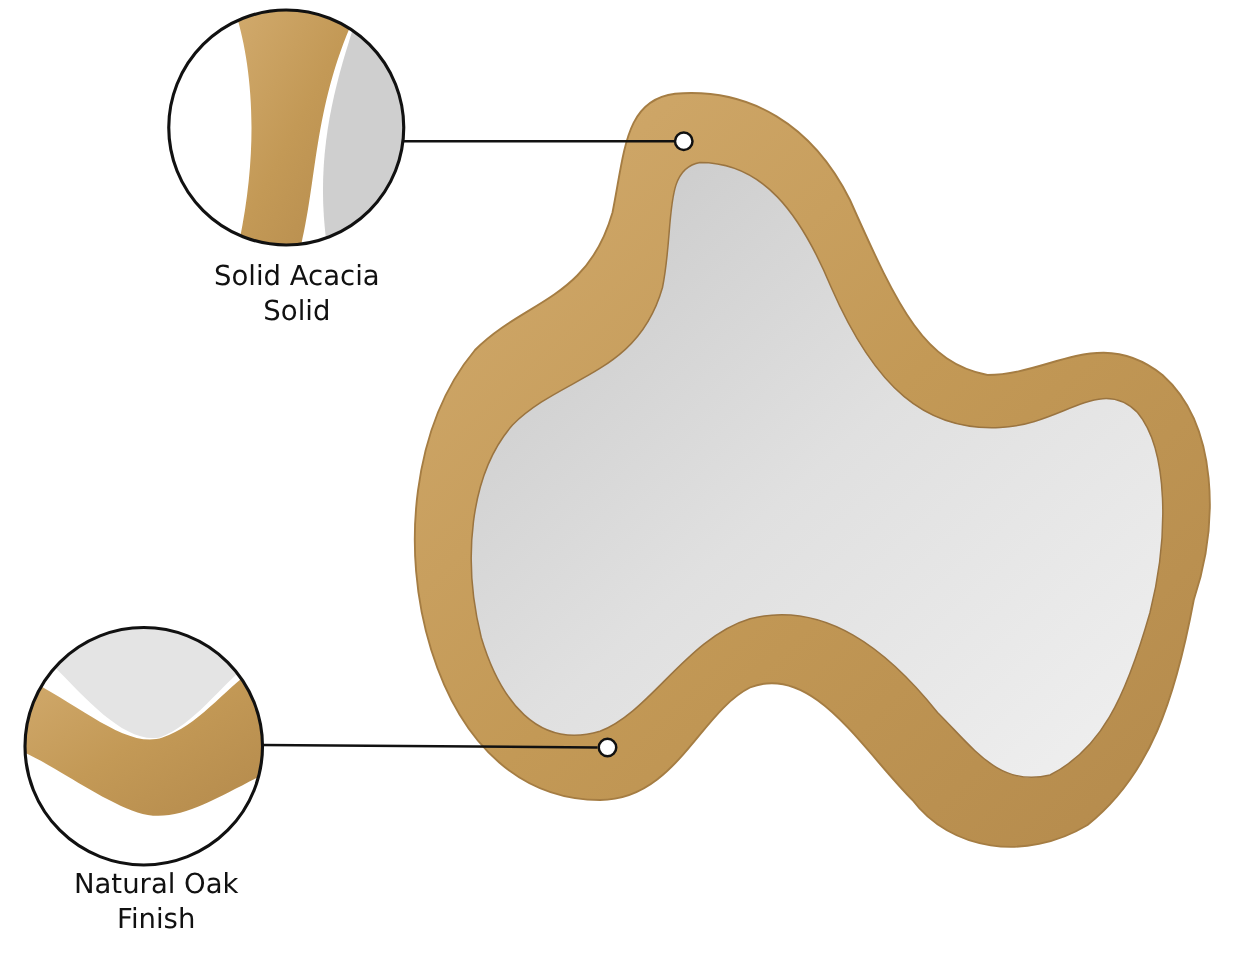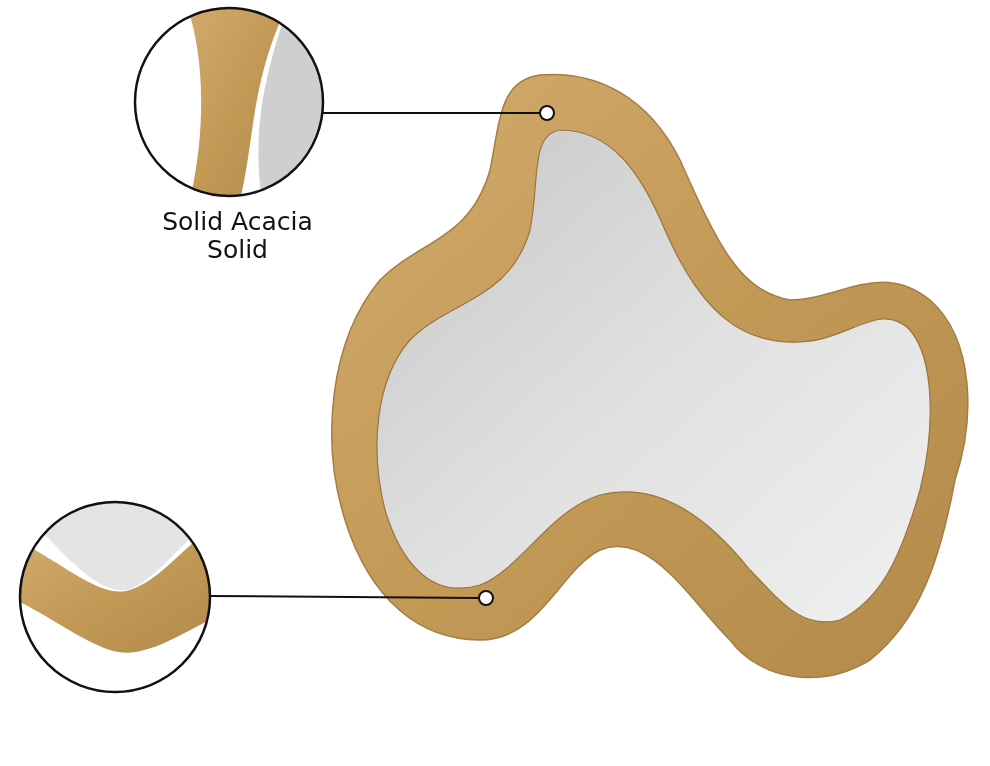--- a/index.html
+++ b/index.html
@@ -1,18 +1,18 @@
 <!DOCTYPE html>
 <html><head>
 <meta charset="utf-8">
 <style>
   html, body { margin:0; padding:0; background:#ffffff; }
   .canvas { position:relative; width:990px; height:766px; overflow:hidden; background:#fff; font-family:"Liberation Sans", sans-serif; }
   svg.main { position:absolute; left:0; top:0; }
-  .label { position:absolute; color:#111; font-size:25px; line-height:28px; text-align:center; font-family:"DejaVu Sans", sans-serif; }
+  .label { position:absolute; color:#111; font-size:22px; line-height:28px; text-align:center; font-family:"DejaVu Sans", sans-serif; }
   .lbl-top { left:150px; top:208px; width:175px; }
   .lbl-bot { left:30px; top:694px; width:190px; }
 </style>
 </head>
 <body>
 
 <div class="canvas">
   <svg class="main" width="990" height="766" viewBox="0 0 990 766">
     <defs>
       <linearGradient id="wood" x1="0" y1="0" x2="1" y2="1">
@@ -55,14 +55,16 @@
     <circle cx="547" cy="113" r="7" fill="#fff" stroke="#111" stroke-width="2"></circle>
     <line x1="210" y1="596" x2="478" y2="598" stroke="#111" stroke-width="2"></line>
     <circle cx="486" cy="598" r="7" fill="#fff" stroke="#111" stroke-width="2"></circle>
   </svg>
 
   <div class="label lbl-top">
     <div>Solid Acacia</div>
     <div>Solid</div>
   </div>
   <div class="label lbl-bot">
+    <div>Natural Oak</div>
+    <div>Finish</div>
   </div>
 </div>
 
 </body></html>

